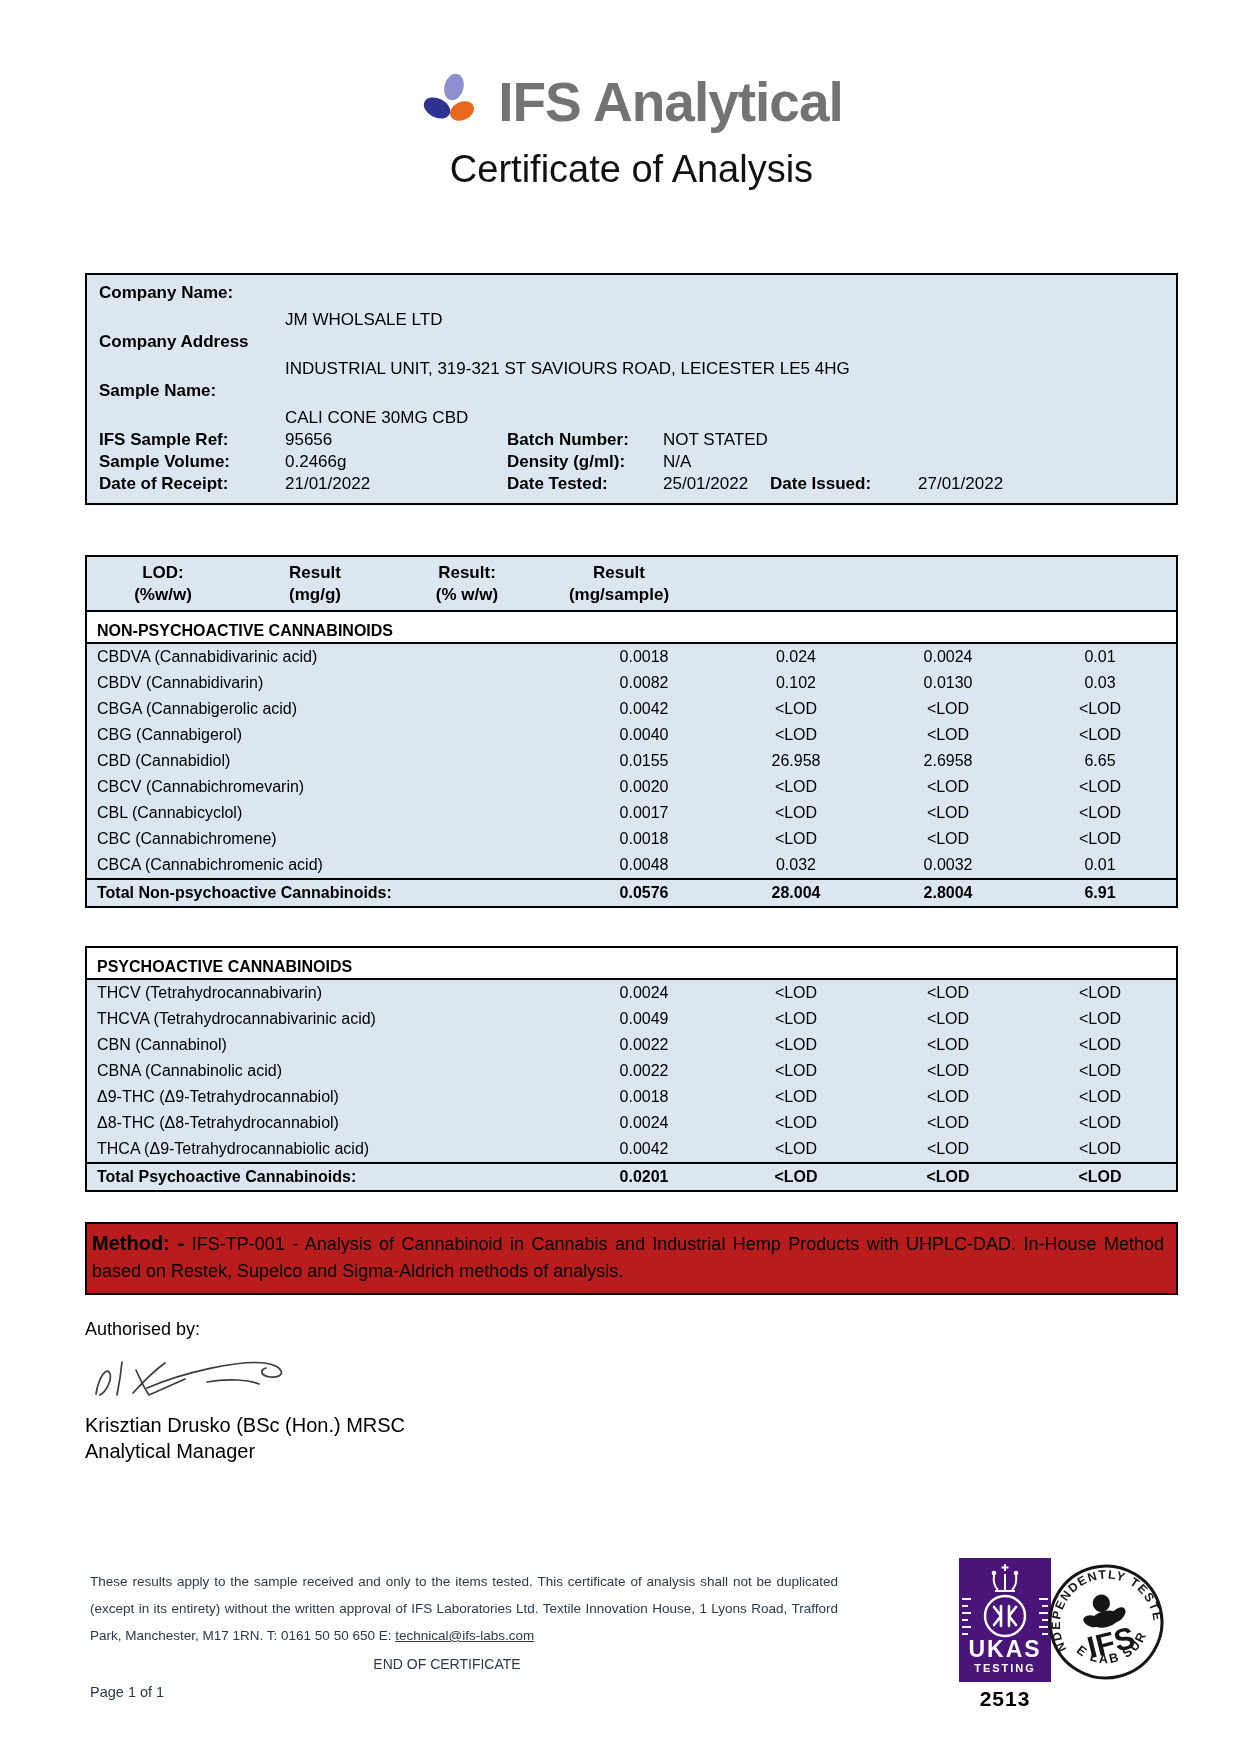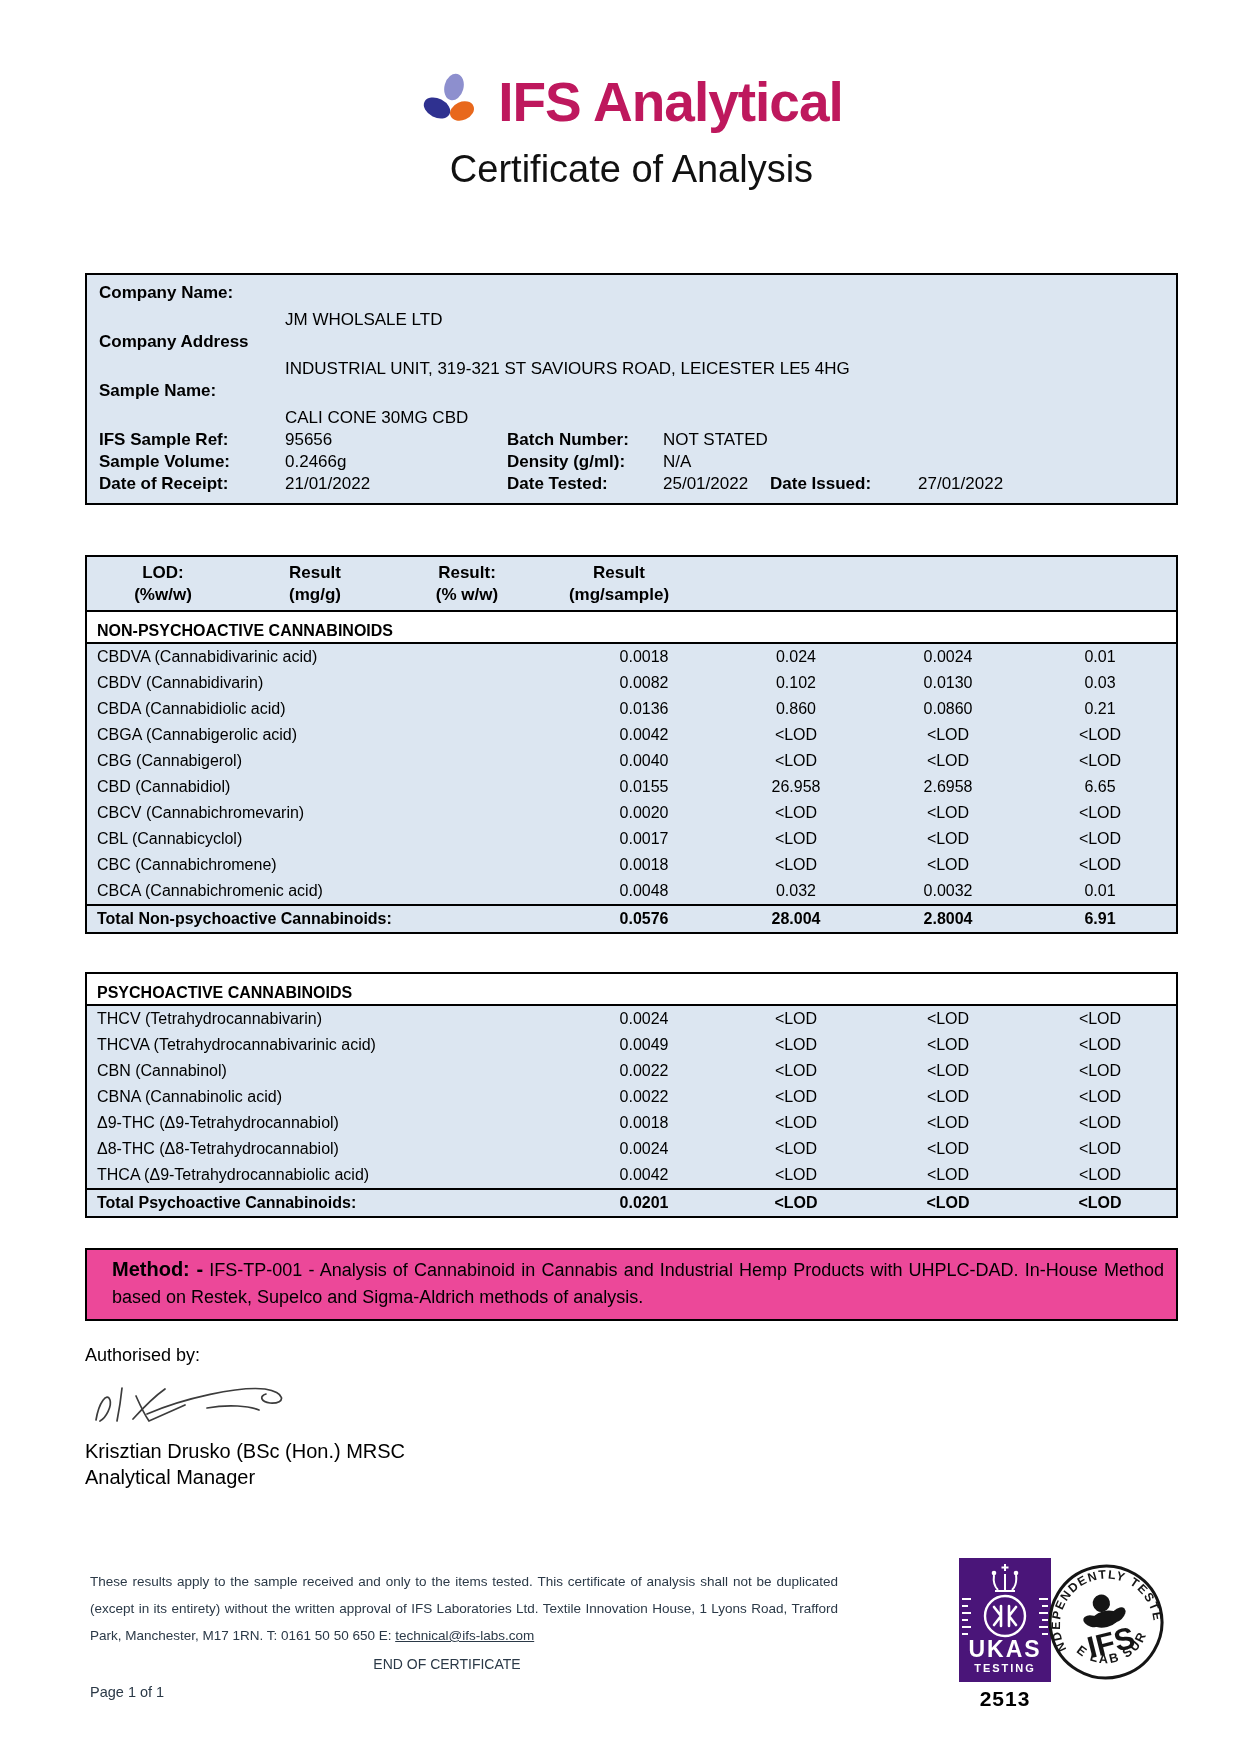--- a/index.html
+++ b/index.html
@@ -6,21 +6,21 @@
   body { background: #ffffff; font-family: "Liberation Sans", sans-serif; }
   .page {
     position: relative; width: 1240px; height: 1754px;
     background: #ffffff; color: #000; overflow: hidden;
   }
   .content { padding: 0 62px 0 85px; }
 
   
   .brand-row { display: flex; justify-content: center; align-items: center; gap: 16px; padding-top: 70px; }
   .logo { width: 62px; height: 60px; }
-  .brand-text { font-size: 55px; font-weight: bold; color: #be185d; letter-spacing: -1px; }
+  .brand-text { font-size: 55px; font-weight: bold; color: #737373; letter-spacing: -1px; }
   .doc-title { text-align: center; font-size: 38px; font-weight: 400; color: #111; margin-top: 14px; }
 
   
   .info-box {
     margin-top: 82px; background: #dce6f1; border: 2px solid #000;
     padding: 7px 0 8px 12px; font-size: 17px;
   }
   .i-row { display: flex; line-height: 22px; }
   .lab  { font-weight: bold; width: 186px; }
   .val  { width: 222px; }
@@ -37,22 +37,22 @@
   .th-title { width: 481px; padding-left: 10px; font-weight: bold; font-size: 19px; }
   .th-col { width: 152px; text-align: center; font-weight: bold; font-size: 17px; line-height: 22px; }
   .section-band { background: #fff; font-weight: bold; font-size: 16px; padding: 10px 10px 2px 10px; border-bottom: 2px solid #000; }
   .t-row { display: flex; line-height: 26px; }
   .c-name { width: 481px; padding-left: 10px; }
   .c-val  { width: 152px; text-align: center; }
   .t-row.total { font-weight: bold; border-top: 2px solid #000; }
 
   
   .method-box {
-    margin-top: 30px; background: #ec4899; border: 2px solid #000;
-    padding: 6px 12px 8px 25px; font-size: 18px; line-height: 27px; text-align: justify;
+    margin-top: 30px; background: #b91c1c; border: 2px solid #000;
+    padding: 6px 12px 8px 5px; font-size: 18px; line-height: 27px; text-align: justify;
   }
   .m-label { font-weight: bold; font-size: 20px; }
 
   
   .auth { margin-top: 24px; font-size: 18px; }
   .sig { display: block; width: 210px; height: 60px; margin: 8px 0 4px 4px; }
   .sig-name, .sig-title { font-size: 20px; line-height: 26px; }
 
   
   .footer-text {
@@ -151,27 +151,20 @@
           </div>
 
           <div class="t-row">
             <div class="c-name">CBDV (Cannabidivarin)</div>
             <div class="c-val">0.0082</div>
             <div class="c-val">0.102</div>
             <div class="c-val">0.0130</div>
             <div class="c-val">0.03</div>
           </div>
 
-          <div class="t-row">
-            <div class="c-name">CBDA (Cannabidiolic acid)</div>
-            <div class="c-val">0.0136</div>
-            <div class="c-val">0.860</div>
-            <div class="c-val">0.0860</div>
-            <div class="c-val">0.21</div>
-          </div>
 
           <div class="t-row">
             <div class="c-name">CBGA (Cannabigerolic acid)</div>
             <div class="c-val">0.0042</div>
             <div class="c-val">&lt;LOD</div>
             <div class="c-val">&lt;LOD</div>
             <div class="c-val">&lt;LOD</div>
           </div>
 
           <div class="t-row">

